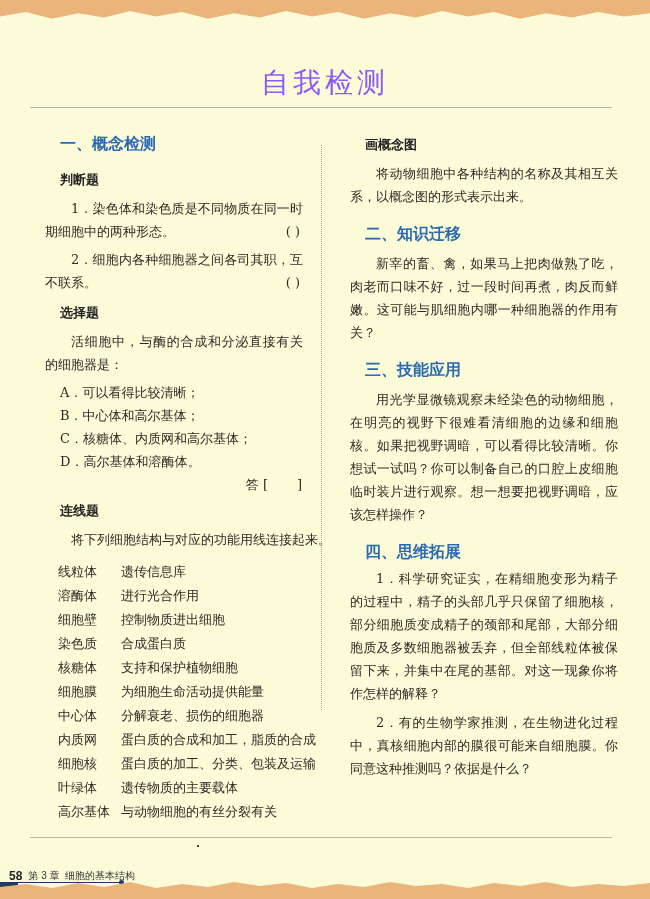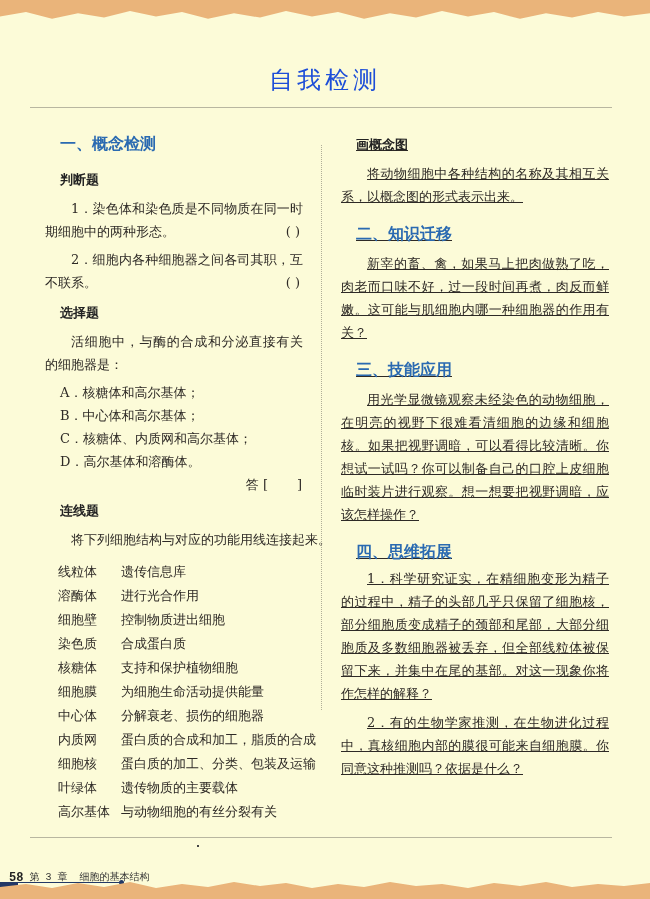--- a/index.html
+++ b/index.html
@@ -14,30 +14,30 @@
     background: #eab47a;
     clip-path: polygon(0 0,100% 0,100% 60%,96% 75%,92% 55%,88% 80%,84% 60%,80% 85%,76% 55%,72% 75%,68% 50%,64% 80%,60% 60%,56% 85%,52% 55%,48% 75%,44% 50%,40% 80%,36% 60%,32% 85%,28% 55%,24% 75%,20% 50%,16% 80%,12% 60%,8% 85%,4% 55%,0 75%);
   }
   .torn-bottom {
     position: absolute; left: 0; bottom: 0; width: 650px; height: 20px;
     background: #eab47a;
     clip-path: polygon(0 40%,4% 25%,8% 45%,12% 20%,16% 40%,20% 15%,24% 45%,28% 25%,32% 40%,36% 15%,40% 35%,44% 20%,48% 45%,52% 25%,56% 40%,60% 15%,64% 35%,68% 25%,72% 45%,76% 20%,80% 35%,84% 15%,88% 40%,92% 25%,96% 35%,100% 20%,100% 100%,0 100%);
   }
   .page-title {
     position: absolute; top: 64px; left: 0; width: 650px; text-align: center;
-    font-size: 24px; letter-spacing: 4px; color: #1d4ed8;
+    font-size: 28px; letter-spacing: 4px; color: #8b5cf6;
   }
   .title-rule { position: absolute; top: 107px; left: 30px; width: 582px; height: 1px; background: #b8b6a0; }
   .col-divider {
     position: absolute; top: 145px; left: 321px; height: 565px; width: 0;
     border-left: 1px dotted #b0ae98;
   }
   .col { position: absolute; font-size: 13px; line-height: 23px; }
   .left-col { left: 40px; top: 131px; width: 268px; }
-  .right-col { left: 336px; top: 131px; width: 278px; text-decoration: underline; }
+  .right-col { left: 345px; top: 131px; width: 278px; }
   .h-section {
     font-family: "DejaVu Sans", "Liberation Sans", sans-serif;
     color: #2a6ab1; font-size: 16px; font-weight: bold; padding-left: 20px;
     margin: 0; height: 26px; line-height: 26px;
   }
   .h-sub {
     font-family: "DejaVu Sans", "Liberation Sans", sans-serif;
     font-weight: bold; font-size: 13px; color: #222; padding-left: 20px;
     height: 26px; line-height: 28px; margin-top: 1px;
   }
@@ -46,21 +46,21 @@
   .paren { position: absolute; right: 8px; bottom: 0; }
   .opt { padding-left: 20px; }
   .answer { text-align: right; padding-right: 6px; }
   .match-row { display: flex; padding-left: 18px; height: 24px; line-height: 24px; }
   .match-left { width: 63px; flex: none; }
   .match-right { flex: 1; white-space: nowrap; }
   .gap-s { height: 8px; }
   .bottom-rule { position: absolute; top: 837px; left: 30px; width: 582px; height: 1px; background: #b8b6a0; }
   .footer {
     position: absolute; left: 0; top: 869px; height: 16px;
-    font-family: Liberation Mono, monospace; display: flex; align-items: flex-end;
+    font-family: Liberation Sans, sans-serif; display: flex; align-items: flex-start;
   }
   .page-num { font-size: 12px; font-weight: bold; color: #222; margin-left: 9px; margin-right: 6px; line-height: 14px; }
   .chapter { font-size: 10px; color: #333; line-height: 14px; }
   .footer-line {
     position: absolute; left: 0; top: 882px; width: 122px; height: 1px; background: #223866;
   }
   .footer-block { position: absolute; left: 0; top: 883px; width: 18px; height: 6px; background: #223866; }
   .footer-dot { position: absolute; left: 119px; top: 880px; width: 5px; height: 5px; border-radius: 50%; background: #223866; }
   .center-dot { position: absolute; left: 197px; top: 845px; width: 2px; height: 2px; background: #444; }
 </style>
@@ -83,21 +83,21 @@
     <p class="para">1．染色体和染色质是不同物质在同一时期细胞中的两种形态。</p>
     <span class="paren">(    )</span>
   </div>
   <div class="q-row">
     <p class="para">2．细胞内各种细胞器之间各司其职，互不联系。</p>
     <span class="paren">(    )</span>
   </div>
 
   <div class="h-sub">选择题</div>
   <p class="para">活细胞中，与酶的合成和分泌直接有关的细胞器是：</p>
-  <div class="opt">A．核糖体和高尔基体；</div>
+  <div class="opt">A．可以看得比较清晰；</div>
   <div class="opt">B．中心体和高尔基体；</div>
   <div class="opt">C．核糖体、内质网和高尔基体；</div>
   <div class="opt">D．高尔基体和溶酶体。</div>
   <div class="answer" style="white-space:pre;">答 [       ]</div>
 
   <div class="h-sub">连线题</div>
   <p class="para" style="white-space:nowrap;">将下列细胞结构与对应的功能用线连接起来。</p>
   <div class="gap-s" style="height:4px;"></div>
 
   <div class="match-row">

